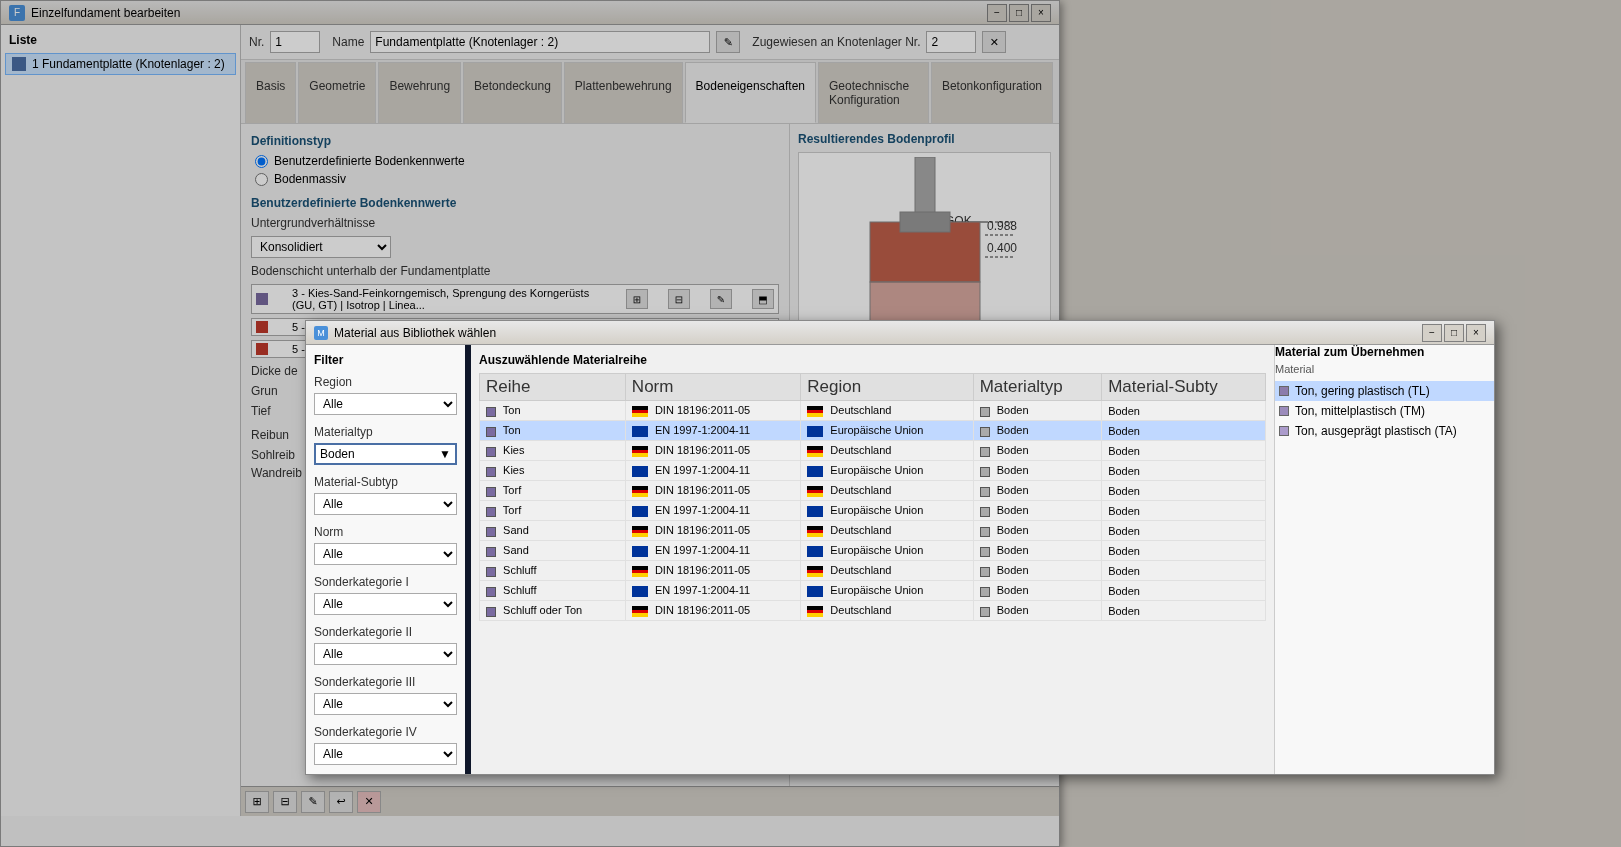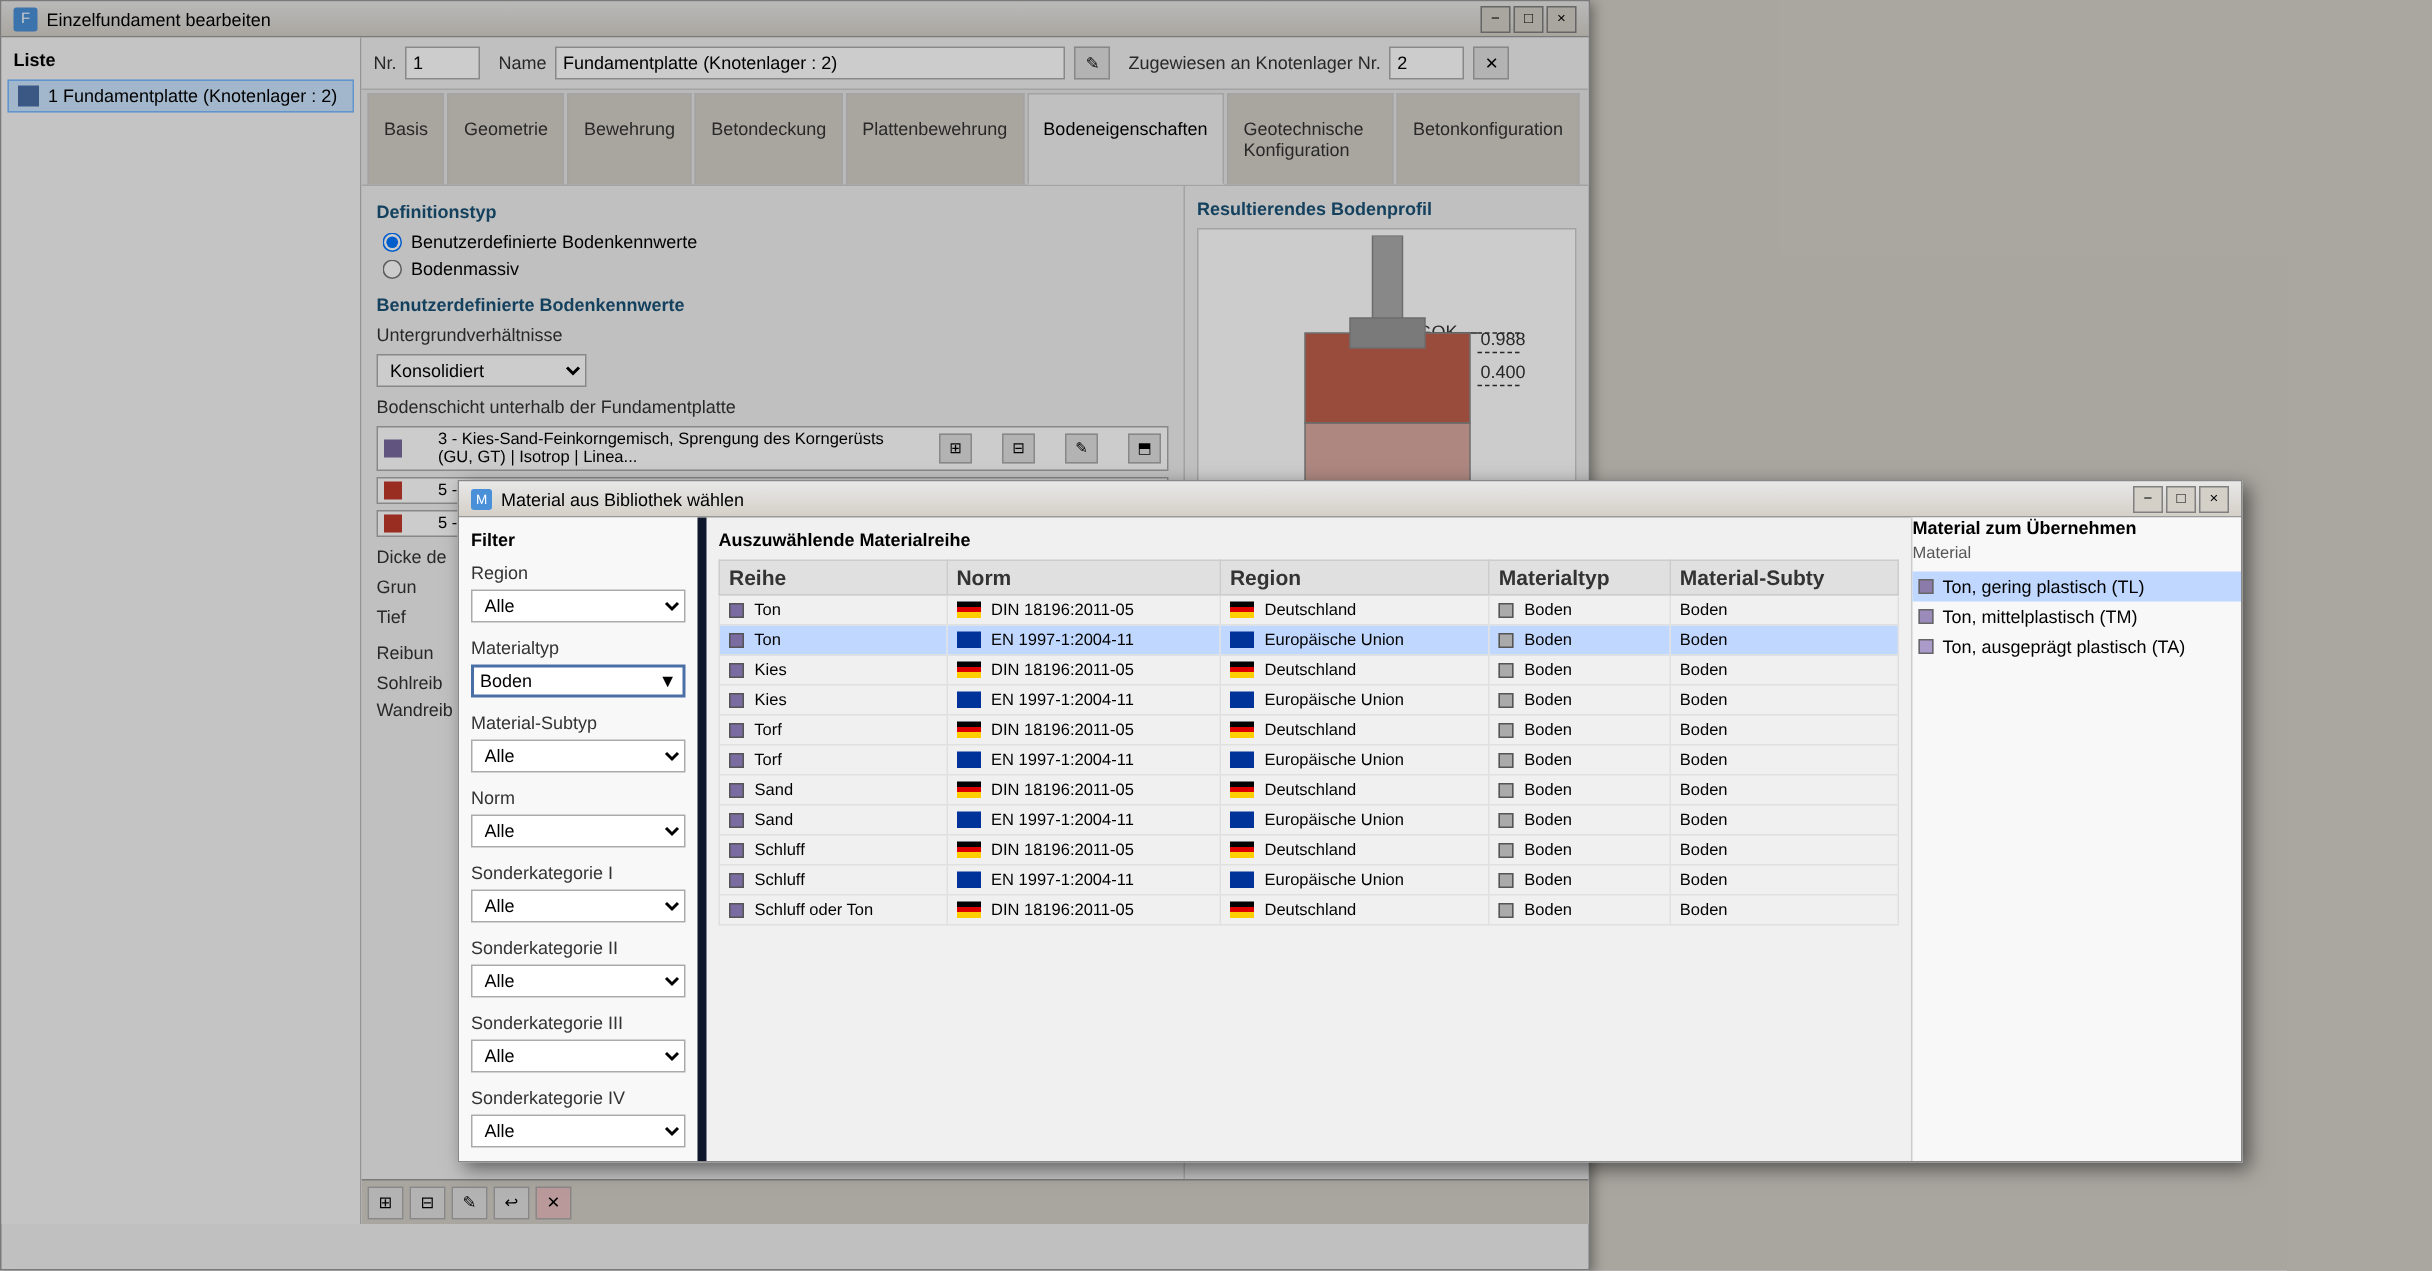--- a/index.html
+++ b/index.html
@@ -259,22 +259,22 @@
       padding: 8px;
       overflow: auto;
     }
     .materials-panel-title { font-weight: bold; font-size: 12px; margin-bottom: 6px; }
     .materials-table { width: 100%; border-collapse: collapse; }
     .materials-table th {
       background: #e0e0e0;
       border: 1px solid #ccc;
       padding: 3px 6px;
       text-align: left;
-      font-size: 14px;
-      font-weight: bold;
+      font-size: 17px;
+      font-weight: normal;
       color: #333;
     }
     .materials-table td {
       border: 1px solid #e0e0e0;
       padding: 2px 6px;
       font-size: 11px;
       height: 20px;
     }
     .materials-table tr.selected { background: #c0d8ff; }
 

